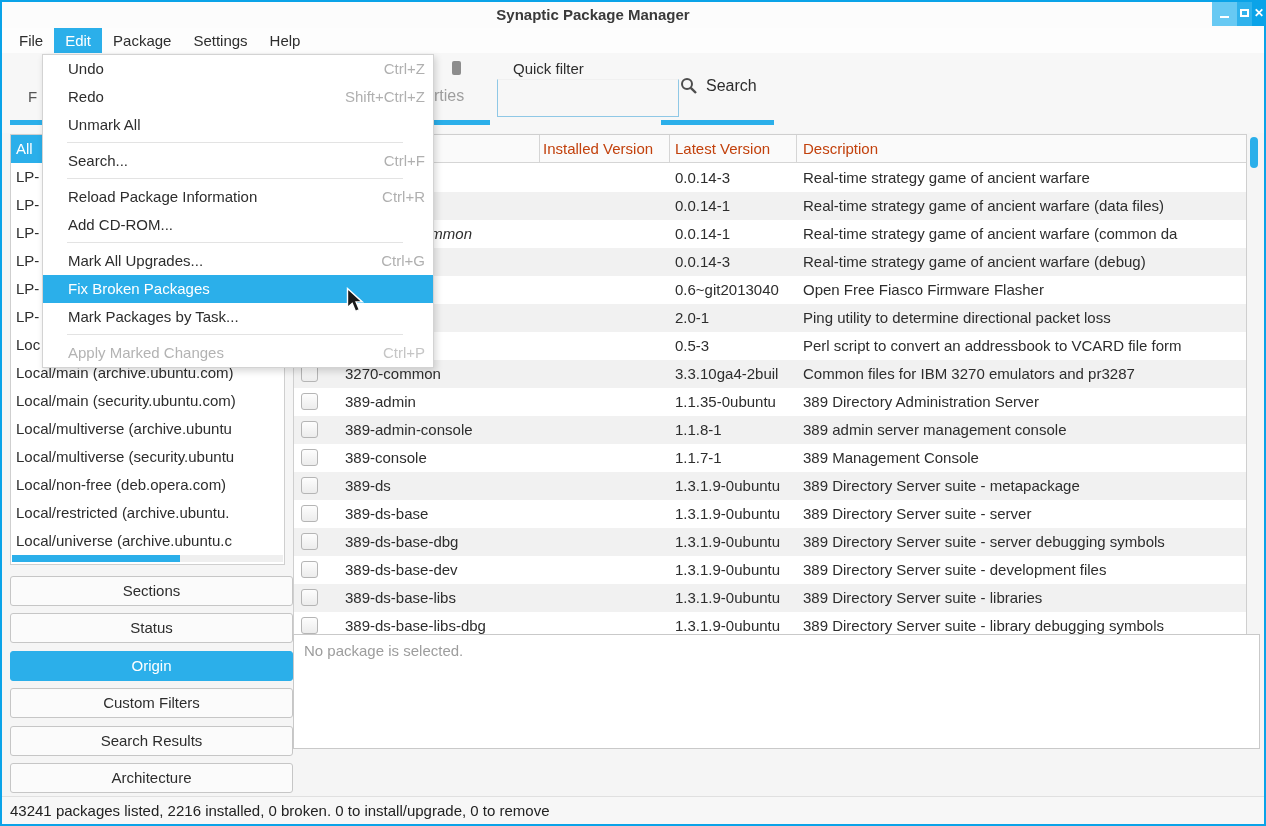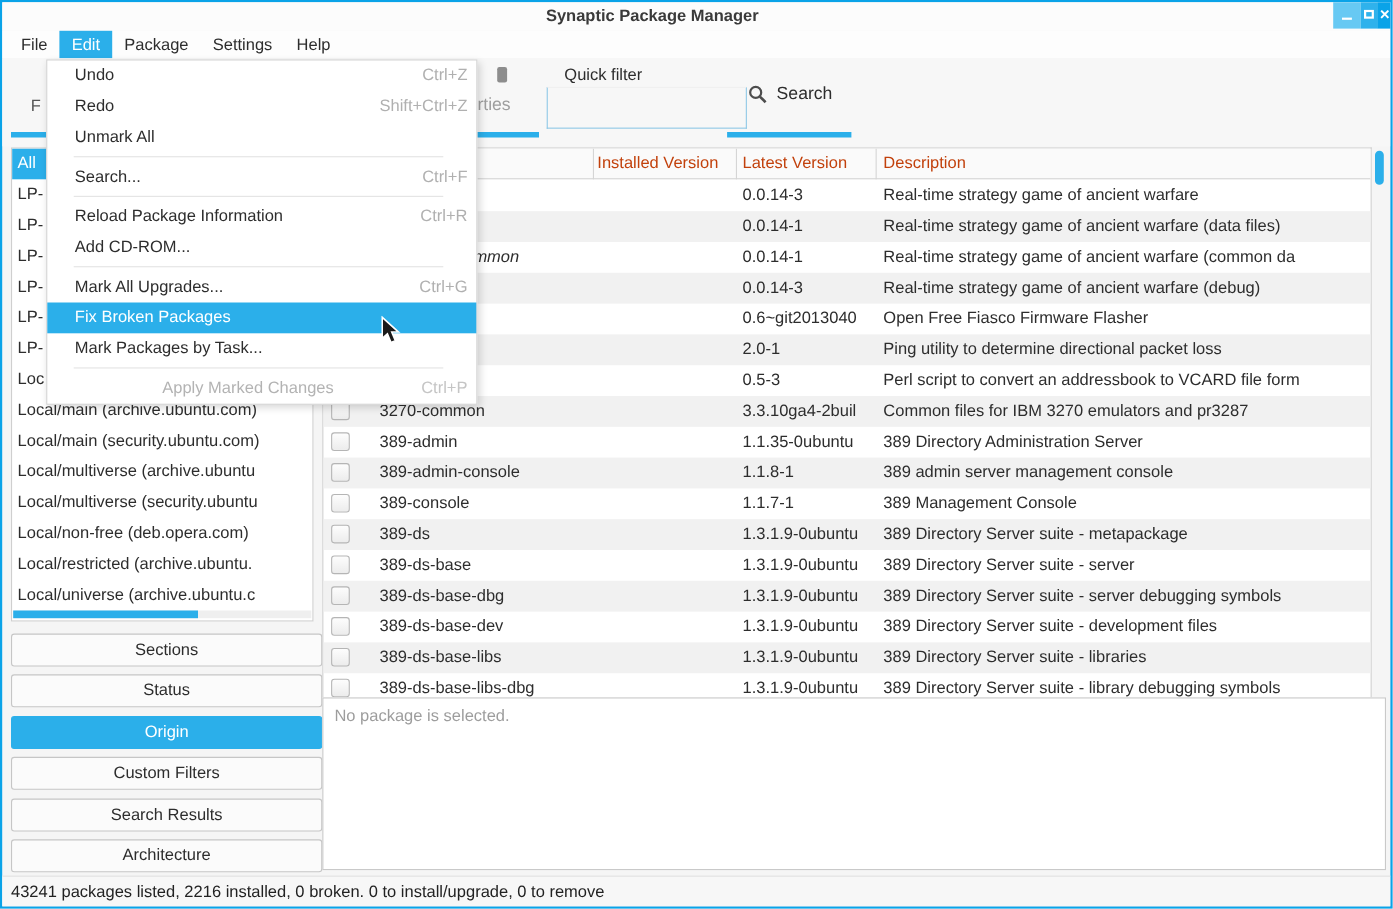--- a/index.html
+++ b/index.html
@@ -78,35 +78,35 @@
   .c-latest { left:381px; width:118px; }
   .c-desc { left:509px; width:443px; }
   .cb { position:absolute; left:7px; top:5px; width:17px; height:17px; border:1px solid #b5b5b5;
         border-radius:3px; background:linear-gradient(#fdfdfd,#ececec); }
 
   .table-vscroll { position:absolute; left:1246px; top:132px; width:12px; height:500px; }
   .table-vscroll .thumb { position:absolute; left:2px; top:3px; width:8px; height:31px;
                           background:#2bafea; border-radius:4px; }
 
   
-  .details { position:absolute; left:291px; top:632px; width:967px; height:157px;
+  .details { position:absolute; left:291px; top:632px; width:967px; height:115px;
              background:#fff; border:1px solid #c9c9c9; font-size:15px; color:#9d9d9d;
              padding:7px 10px; }
   .statusbar { position:absolute; left:0; right:0; bottom:0; height:28px; background:#f7f7f7;
                border-top:1px solid #e0e0e0; line-height:27px; font-size:15px;
                color:#222; padding-left:8px; }
 
   
   .menu-popup { position:absolute; left:40px; top:52px; width:392px; background:#fff;
                 border:1px solid #d3d3d3; box-shadow:2px 3px 7px rgba(0,0,0,0.16); z-index:100; }
   .menu-item { height:28px; line-height:28px; padding:0 8px 0 25px; font-size:15px;
                color:#2d2d2d; white-space:nowrap; }
   .menu-item .shortcut { float:right; color:#b0b0b0; }
   .menu-item.highlighted { background:#2bafea; color:#fff; }
-  .menu-item.disabled { color:#b3b3b3;text-align:center; }
+  .menu-item.disabled { color:#b3b3b3; }
   .menu-item.disabled .shortcut { color:#c5c5c5; }
   .menusep { height:8px; position:relative; }
   .menusep::after { content:""; position:absolute; left:24px; right:30px; top:3px;
                     border-top:1px solid #e3e3e3; }
 
   .cursor { position:absolute; left:344px; top:285px; z-index:200; }
 </style>
 </head>
 <body>
 

